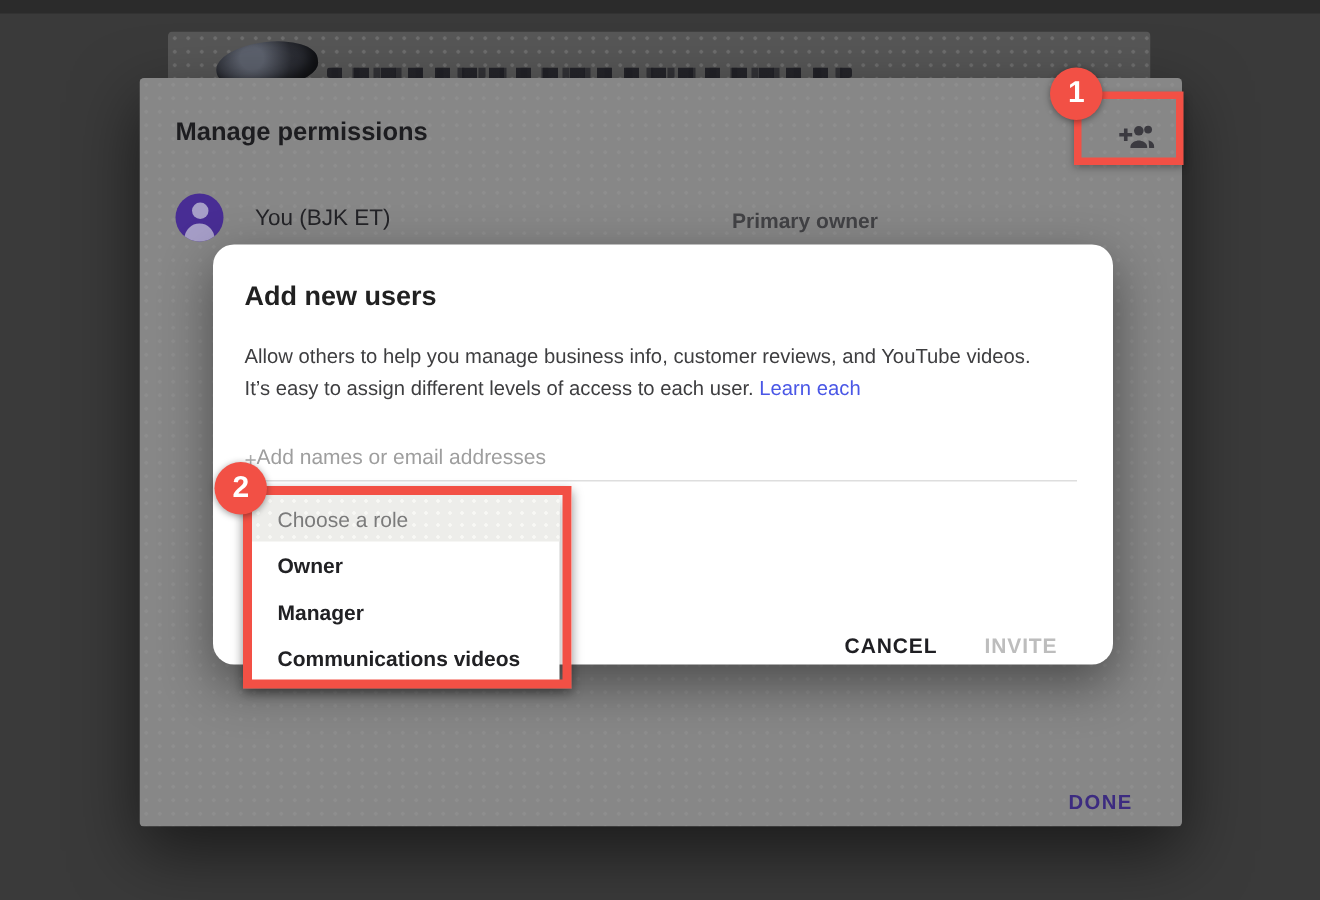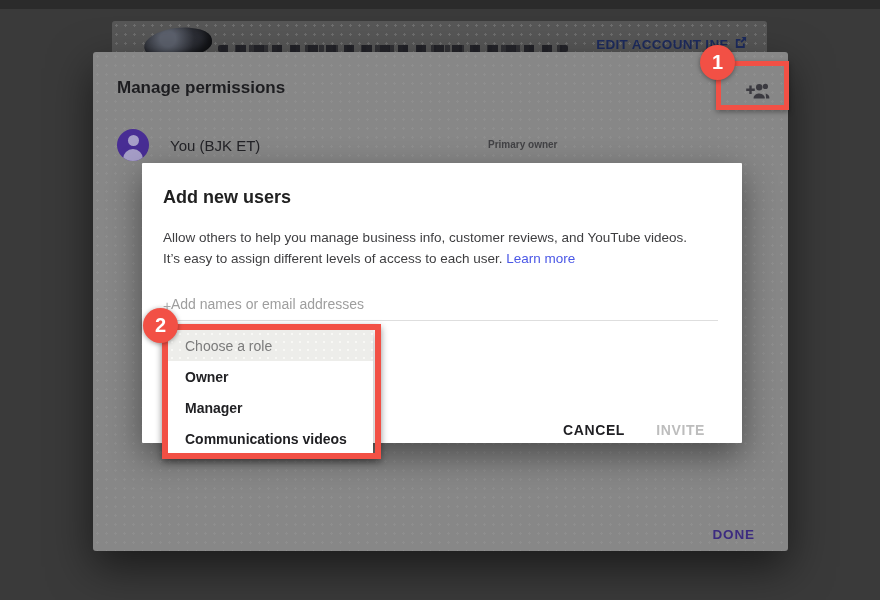--- a/index.html
+++ b/index.html
@@ -54,36 +54,36 @@
     z-index:1;
   }
   .dialog-title{ position:absolute; left:24px; top:26px; font-size:17px; font-weight:700; color:#1d1d20; }
   .avatar{
     position:absolute; left:24px; top:77px; width:32px; height:32px;
     border-radius:50%; background:#482d94; overflow:hidden;
   }
   .avatar::before{ content:""; position:absolute; left:10.5px; top:6px; width:11px; height:11px; border-radius:50%; background:#a69ec8; }
   .avatar::after{ content:""; position:absolute; left:6px; top:19.5px; width:20px; height:13px; border-radius:10px 10px 0 0; background:#a69ec8; }
   .user-name{ position:absolute; left:77px; top:85px; font-size:15px; color:#232327; }
-  .user-role{ position:absolute; left:395px; top:87px; font-size:10px; font-weight:700; color:#424245; }
+  .user-role{ position:absolute; left:395px; top:87px; font-size:14px; font-weight:700; color:#424245; }
   .add-users-button{
     position:absolute; left:638px; top:18px; width:52px; height:44px;
     background:none; border:none; cursor:pointer;
     display:flex; align-items:center; justify-content:center; color:#3b3a40;
   }
   .done-button{
     position:absolute; right:33px; bottom:9px;
     background:none; border:none; cursor:pointer;
     font-family:inherit; font-size:13.5px; font-weight:700; letter-spacing:.9px; color:#3c2b80;
   }
 
   
   .modal{
     position:absolute; left:142px; top:163px; width:600px; height:280px;
-    background:#fff; border-radius:1px;
+    background:#fff; border-radius:14px;
     box-shadow:0 12px 34px rgba(0,0,0,.45);
     z-index:5;
   }
   .modal-title{ position:absolute; left:21px; top:24px; font-size:18px; font-weight:700; color:#212121; }
   .modal-desc{ position:absolute; left:21px; top:64px; font-size:13.5px; line-height:21px; color:#3e3e40; white-space:nowrap; }
   .learn-more{ color:#4a57e6; text-decoration:none; cursor:pointer; }
   .plus-prefix{ position:absolute; left:21px; top:135px; font-size:14px; color:#ababab; }
   .chips-input{
     position:absolute; left:29px; top:130px; width:535px; height:22px;
     border:none; outline:none; background:transparent;
@@ -130,29 +130,20 @@
 </style>
 </head>
 <body>
 
 <div class="screen">
   <div class="top-strip"></div>
 
   <div class="banner">
     <div class="globe"></div>
     <div class="letter-tops"></div>
-    <div class="edit-link">
-      <span>EDIT ACCOUNT INF</span>
-      <span>
-        <svg width="13" height="13" viewBox="0 0 14 14" fill="#1d2b5e">
-          <path d="M2 3.2h5v2H4v5.6h5.6V8h2v4.8H2z"></path>
-          <path d="M8.2 1.2H13v4.8l-1.7-1.7-3 3L6.9 5.9l3-3z"></path>
-        </svg>
-      </span>
-    </div>
   </div>
 
   <div class="dialog">
     <div class="dialog-title">Manage permissions</div>
 
     <div class="avatar"></div>
     <div class="user-name">You (BJK ET)</div>
     <div class="user-role">Primary owner</div>
 
     <button class="add-users-button">
@@ -169,21 +160,21 @@
 
     <button class="done-button">DONE</button>
   </div>
 
   <div class="modal">
     <div class="modal-title">Add new users</div>
     <div class="modal-desc">
       <span style="display:block">Allow others to help you manage business info, customer reviews, and YouTube videos.</span>
       <span style="display:block">
         <span>It’s easy to assign different levels of access to each user.</span>
-        <a class="learn-more">Learn more</a>
+        <a class="learn-more">Learn each</a>
       </span>
     </div>
 
     <span class="plus-prefix">+</span>
     <input class="chips-input" type="text" placeholder="Add names or email addresses" style="">
     <div class="input-underline"></div>
 
     <button class="action-btn cancel-btn">CANCEL</button>
     <button class="action-btn invite-btn" disabled="">INVITE</button>
   </div>

